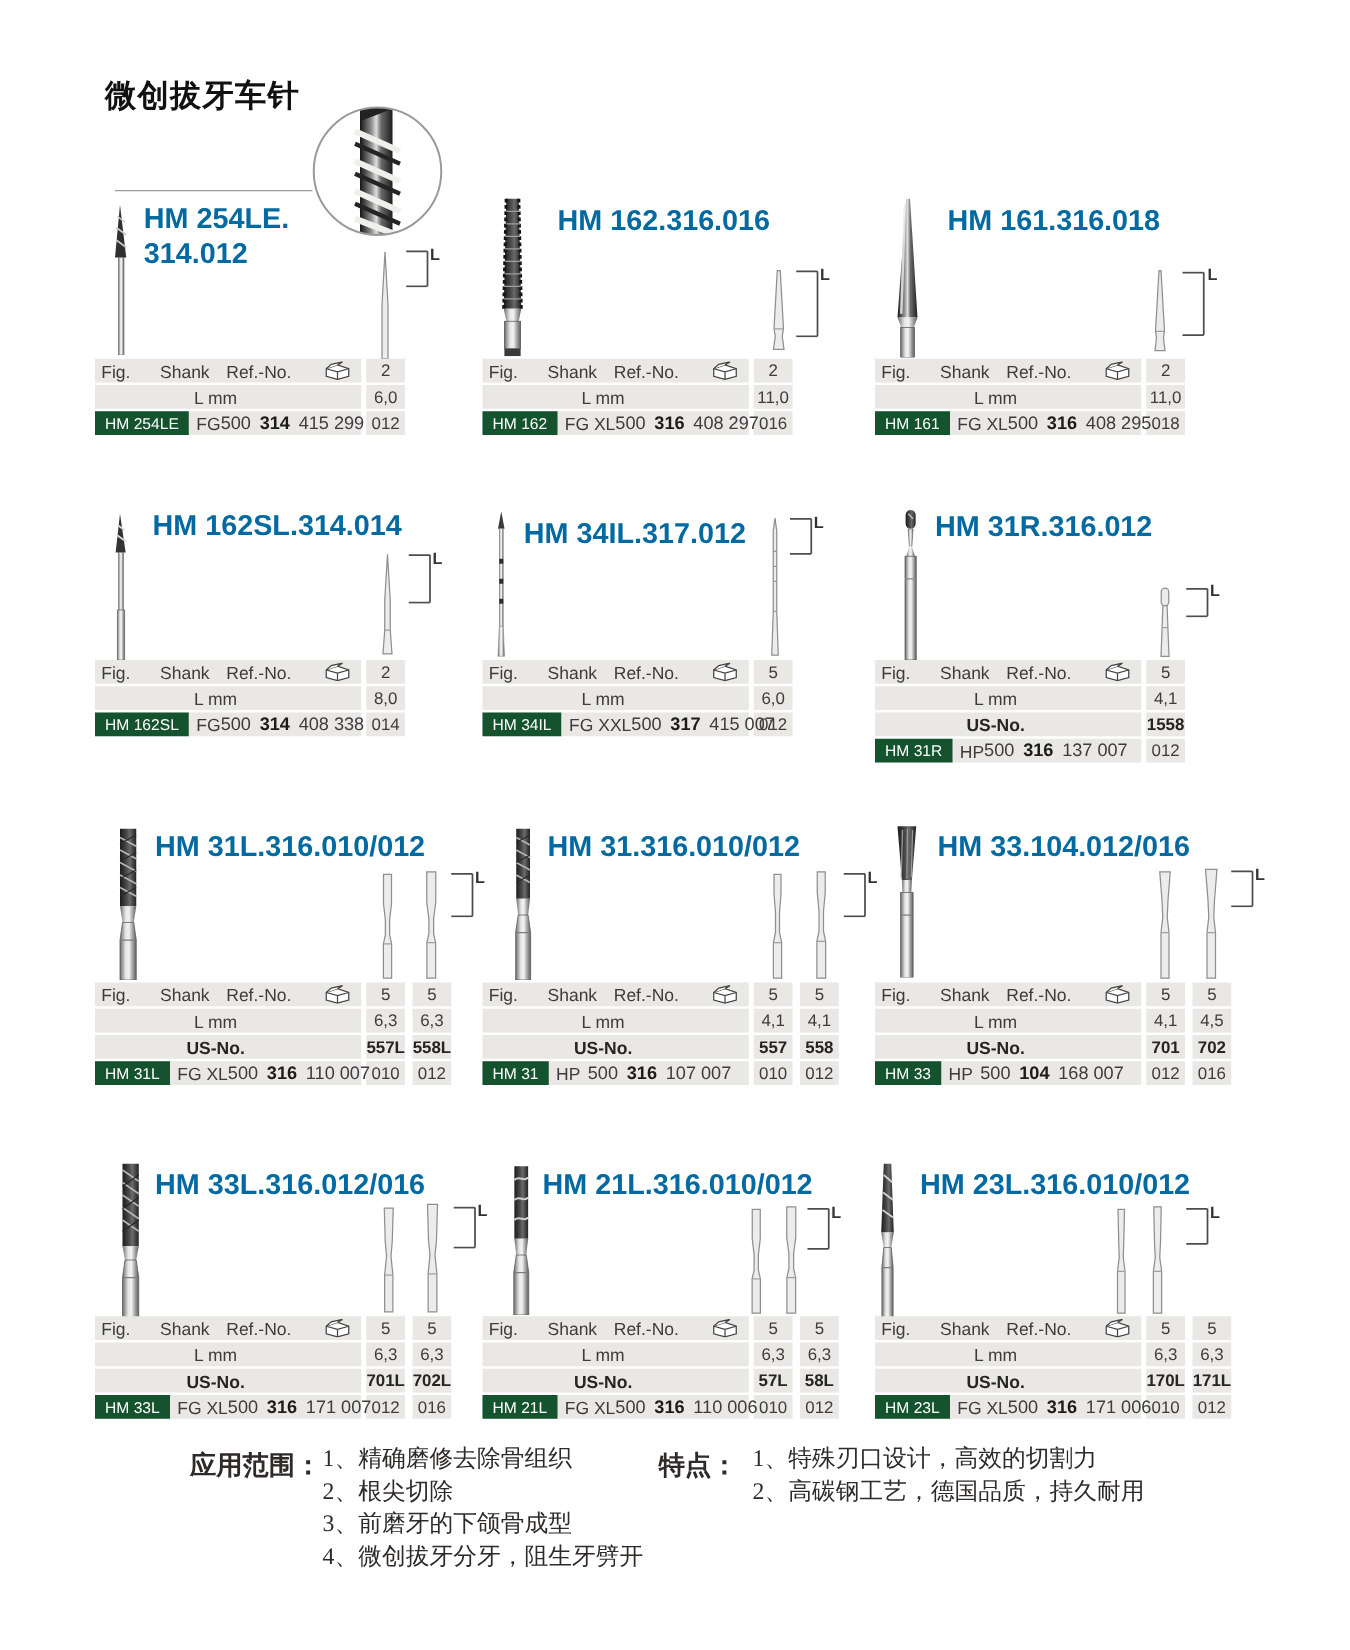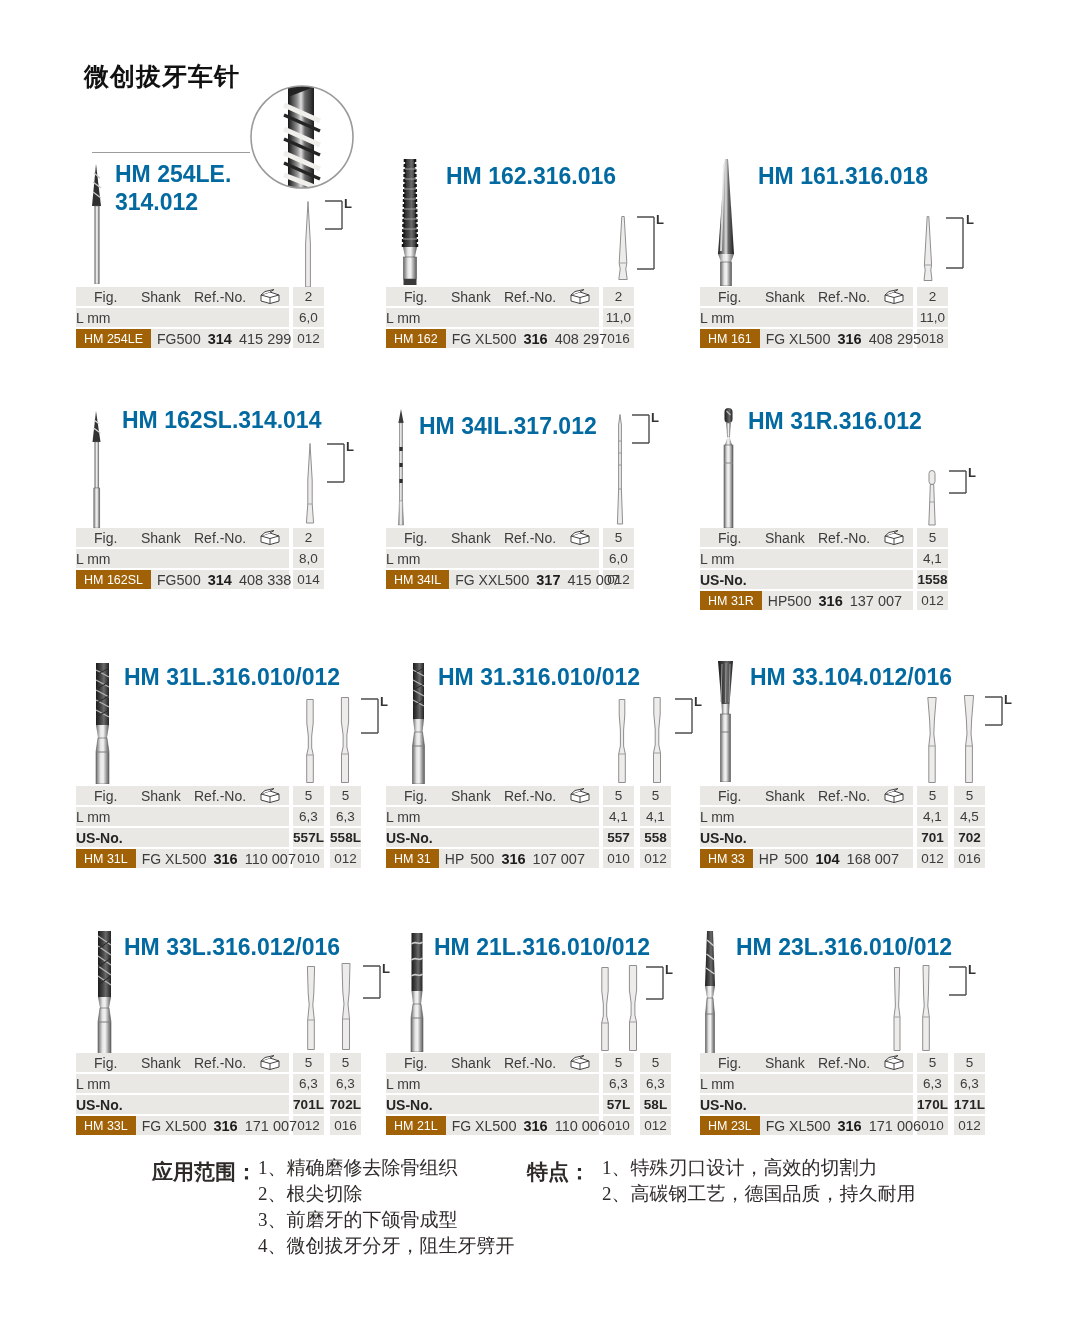--- a/index.html
+++ b/index.html
@@ -8,27 +8,27 @@
   .heading{position:absolute;left:84px;top:60px;font-size:25px;font-weight:bold;color:#111;letter-spacing:1px;}
   .card{position:absolute;width:300px;height:220px;}
   .title{position:absolute;font-size:23px;font-weight:bold;color:#0369a1;line-height:28px;white-space:pre-line;}
   .bur,.sil,.brk{position:absolute;}
   .Ltag{position:absolute;font-size:13px;font-weight:bold;color:#333;}
   .tbl{position:absolute;left:14px;}
   .trow{display:flex;margin-bottom:2px;}
   .main{width:213px;height:19px;background:#e9e8e5;display:flex;align-items:center;font-size:14px;color:#3c3c3c;position:relative;}
   .qc{width:31px;height:19px;background:#e9e8e5;margin-left:4px;display:flex;align-items:center;justify-content:center;font-size:13.5px;color:#3c3c3c;}
   .qc.second{margin-left:6px;}
-  .h-fig{padding-left:18px;width:47px;}
+  .h-fig{padding-left:5px;width:47px;}
   .h-shank{width:53px;}
   .h-ref{flex:1;}
   .boxicon{position:absolute;right:7px;top:2px;}
-  .lab-right{flex:1;text-align:left;padding-right:20px;}
+  .lab-right{flex:1;text-align:center;padding-right:20px;}
   .bold{font-weight:bold;color:#252525;}
-  .refrow .figcell{background:#a16207;color:#fff;font-size:12.5px;height:19px;display:flex;align-items:center;padding:0 8px;margin-right:6px;white-space:nowrap;}
+  .refrow .figcell{background:#14532d;color:#fff;font-size:12.5px;height:19px;display:flex;align-items:center;padding:0 8px;margin-right:6px;white-space:nowrap;}
   .refrow .shk{font-size:14px;white-space:nowrap;}
   .refnum{margin-left:auto;padding-right:14px;font-size:14.5px;display:flex;gap:7px;white-space:nowrap;}
   .refnum .mid{font-weight:bold;color:#1c1c1c;}
   .connector{position:absolute;left:92px;top:152px;width:158px;height:1px;background:#9c9c9c;}
   .inset{position:absolute;left:248px;top:83px;}
   .footer{position:absolute;font-family:"Liberation Serif",serif;color:#2e2a28;}
   .f-head{font-size:21px;font-weight:bold;}
   .f-item{font-size:19px;font-weight:400;line-height:26px;white-space:nowrap;}
   svg{display:block;}
 </style>

